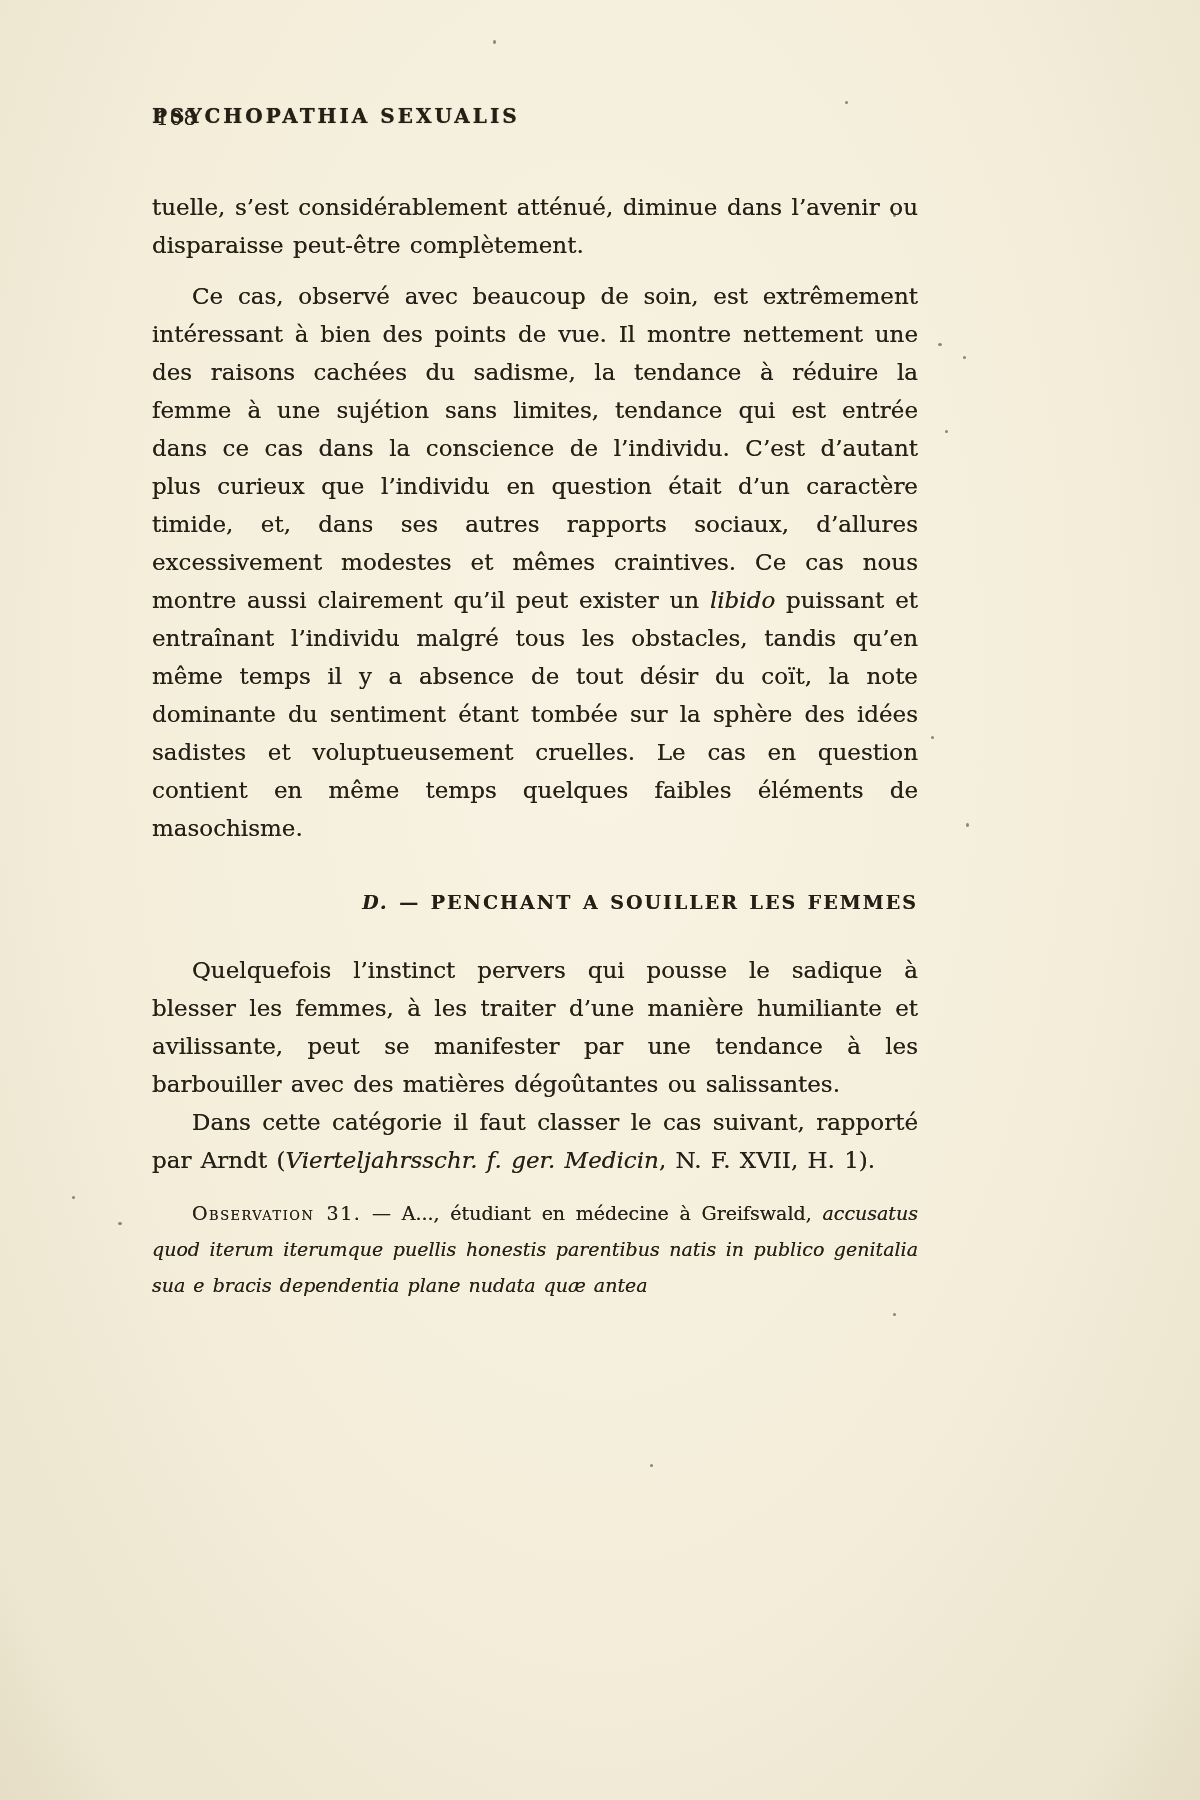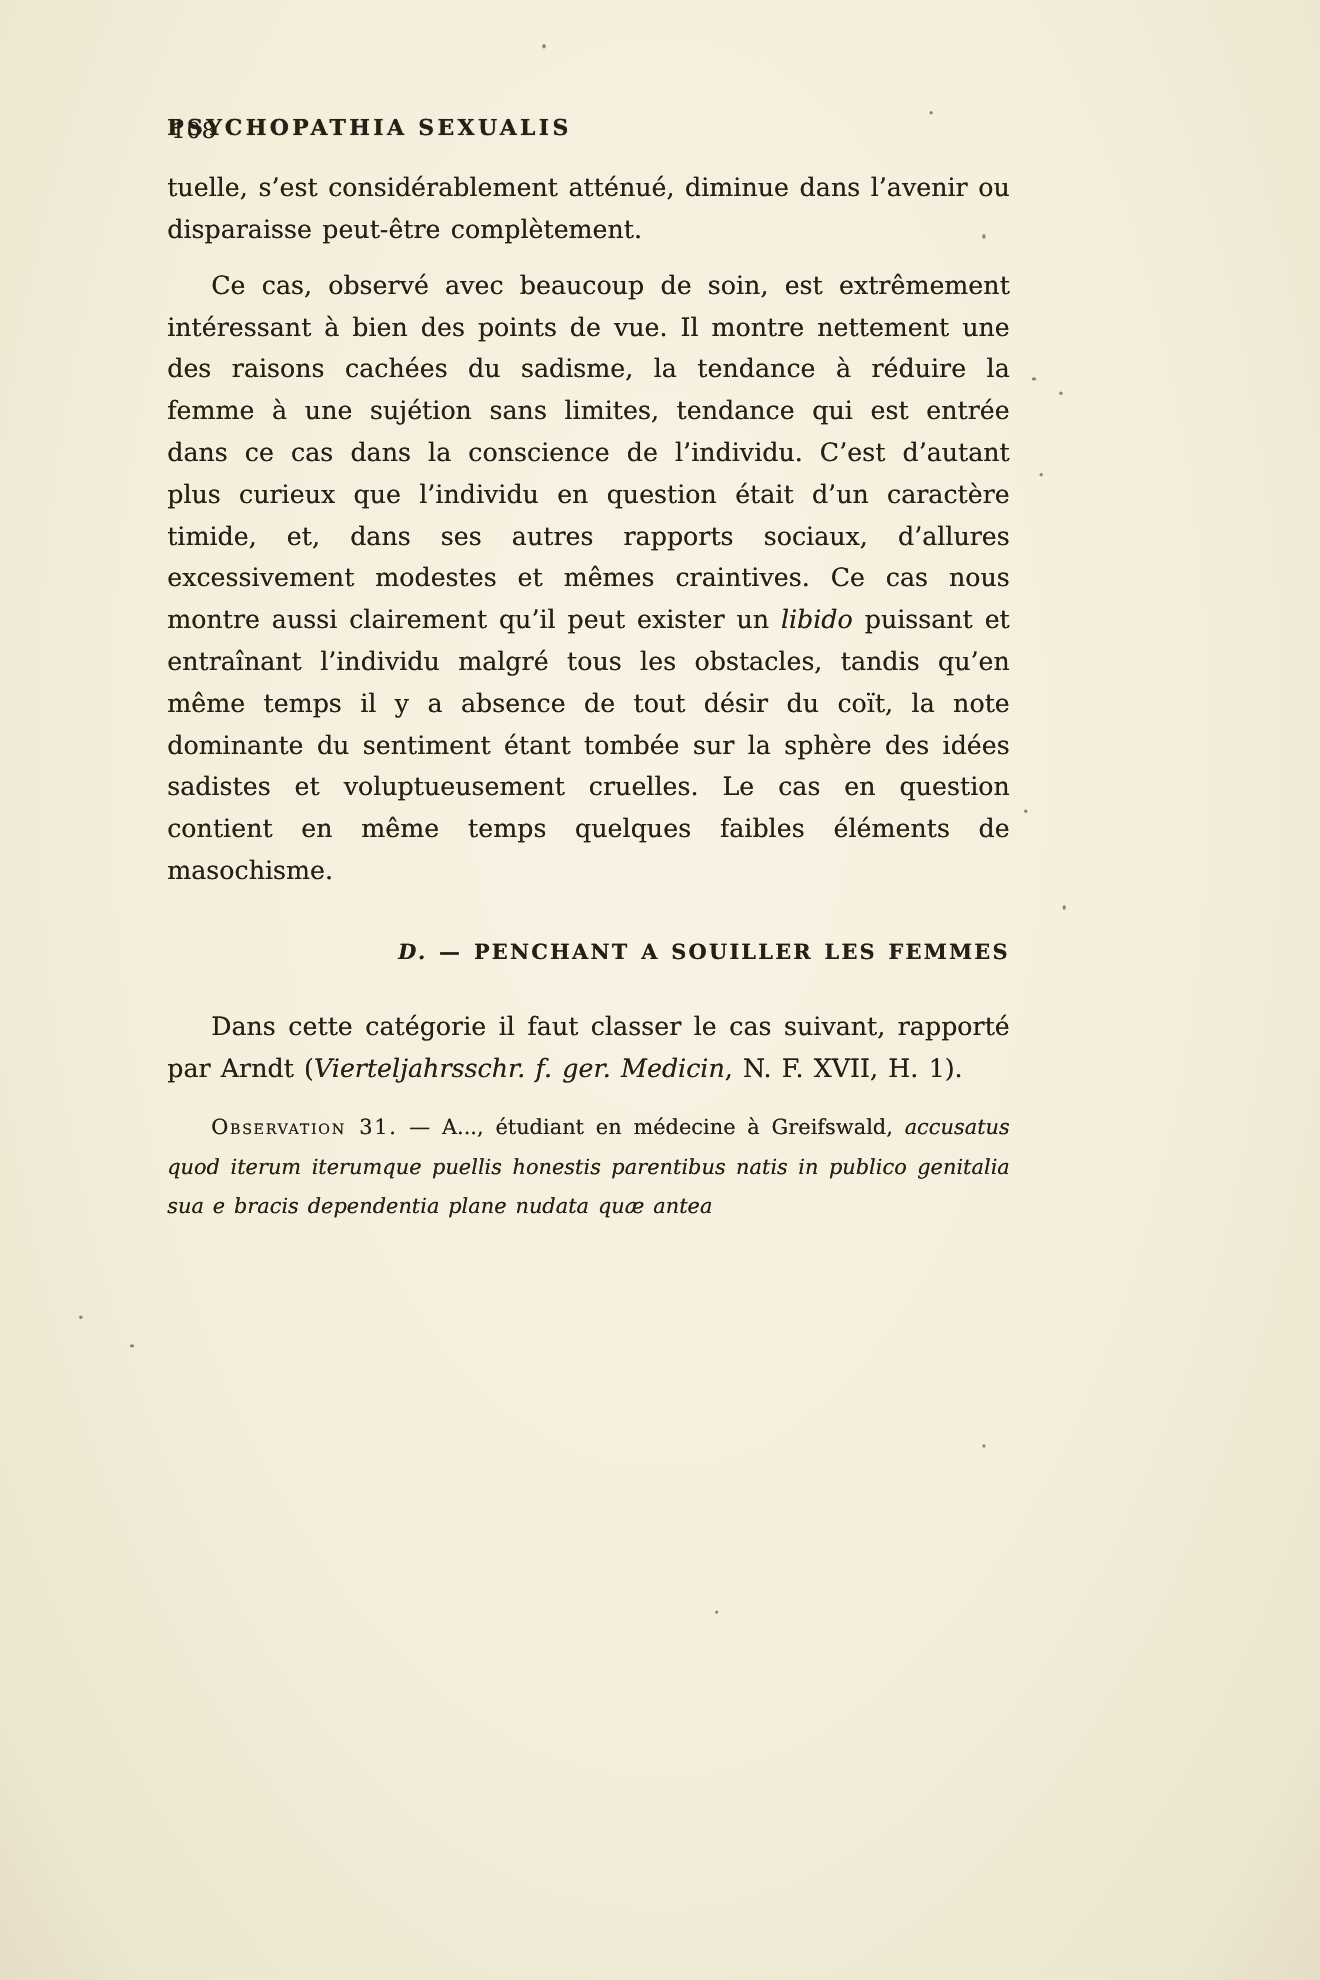--- a/index.html
+++ b/index.html
@@ -48,21 +48,21 @@
     left: 152px;
     width: 766px;
     font-size: 23px;
     line-height: 38px;
     text-align: justify;
     word-spacing: 2px;
     text-shadow: 0 0 0.6px rgba(38,31,21,0.75);
   }
   .text-body p { margin: 0; }
   .para.indent { text-indent: 40px; }
-  .text-body p:first-child { margin-bottom: 13px; }
+  .text-body p:first-child { margin-bottom: 13px; margin-top: 36px; }
   .section-heading {
     text-align: right;
     font-size: 19px;
     font-weight: bold;
     letter-spacing: 2px;
     margin: 36px 0 30px !important;
     text-indent: 0;
   }
   .obs {
     font-size: 19px;
@@ -85,20 +85,21 @@
 
   <header class="running-header">
     <span class="page-number">108</span>
     <span class="header-title">PSYCHOPATHIA SEXUALIS</span>
   </header>
 
   <main class="text-body">
       <p class="para"><span class="seg-normal">tuelle, s’est considérablement atténué, diminue dans l’avenir ou disparaisse peut-être complètement.</span></p>
       <p class="para indent"><span class="seg-normal">Ce cas, observé avec beaucoup de soin, est extrêmement intéressant à bien des points de vue. Il montre nettement une des raisons cachées du sadisme, la tendance à réduire la femme à une sujétion sans limites, tendance qui est entrée dans ce cas dans la conscience de l’individu. C’est d’autant plus curieux que l’individu en question était d’un caractère timide, et, dans ses autres rapports sociaux, d’allures excessivement modestes et mêmes craintives. Ce cas nous montre aussi clairement qu’il peut exister un </span><span class="seg-italic">libido</span><span class="seg-normal"> puissant et entraînant l’individu malgré tous les obstacles, tandis qu’en même temps il y a absence de tout désir du coït, la note dominante du sentiment étant tombée sur la sphère des idées sadistes et voluptueusement cruelles. Le cas en question contient en même temps quelques faibles éléments de masochisme.</span></p>
       <p class="section-heading"><span class="seg-italic">D.</span><span class="seg-normal"> — </span><span class="seg-normal">PENCHANT A SOUILLER LES FEMMES</span></p>
+      <p class="para indent"><span class="seg-normal">Quelquefois l’instinct pervers qui pousse le sadique à blesser les femmes, à les traiter d’une manière humiliante et avilissante, peut se manifester par une tendance à les barbouiller avec des matières dégoûtantes ou salissantes.</span></p>
       <p class="para indent"><span class="seg-normal">Dans cette catégorie il faut classer le cas suivant, rapporté par Arndt (</span><span class="seg-italic">Vierteljahrsschr. f. ger. Medicin</span><span class="seg-normal">, N. F. XVII, H. 1).</span></p>
       <p class="para obs indent"><span class="seg-smallcaps">Observation 31.</span><span class="seg-normal"> — A..., étudiant en médecine à Greifswald, </span><span class="seg-italic">accusatus quod iterum iterumque puellis honestis parentibus natis in publico genitalia sua e bracis dependentia plane nudata quæ antea</span></p>
     </main>
 
   <div class="speck" style="left:493px; top:40px;  width:3px; height:4px;"></div>
   <div class="speck" style="left:845px; top:101px; width:3px; height:3px;"></div>
   <div class="speck" style="left:893px; top:213px; width:3px; height:4px;"></div>
   <div class="speck" style="left:938px; top:343px; width:4px; height:3px;"></div>
   <div class="speck" style="left:963px; top:356px; width:3px; height:3px;"></div>
   <div class="speck" style="left:945px; top:430px; width:3px; height:3px;"></div>

